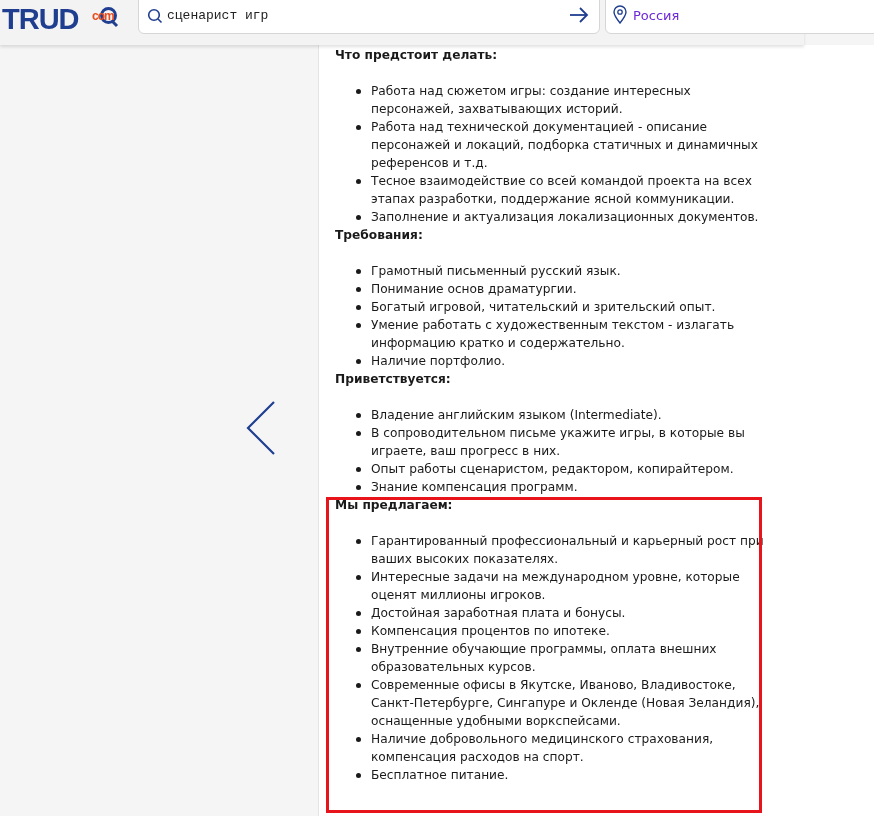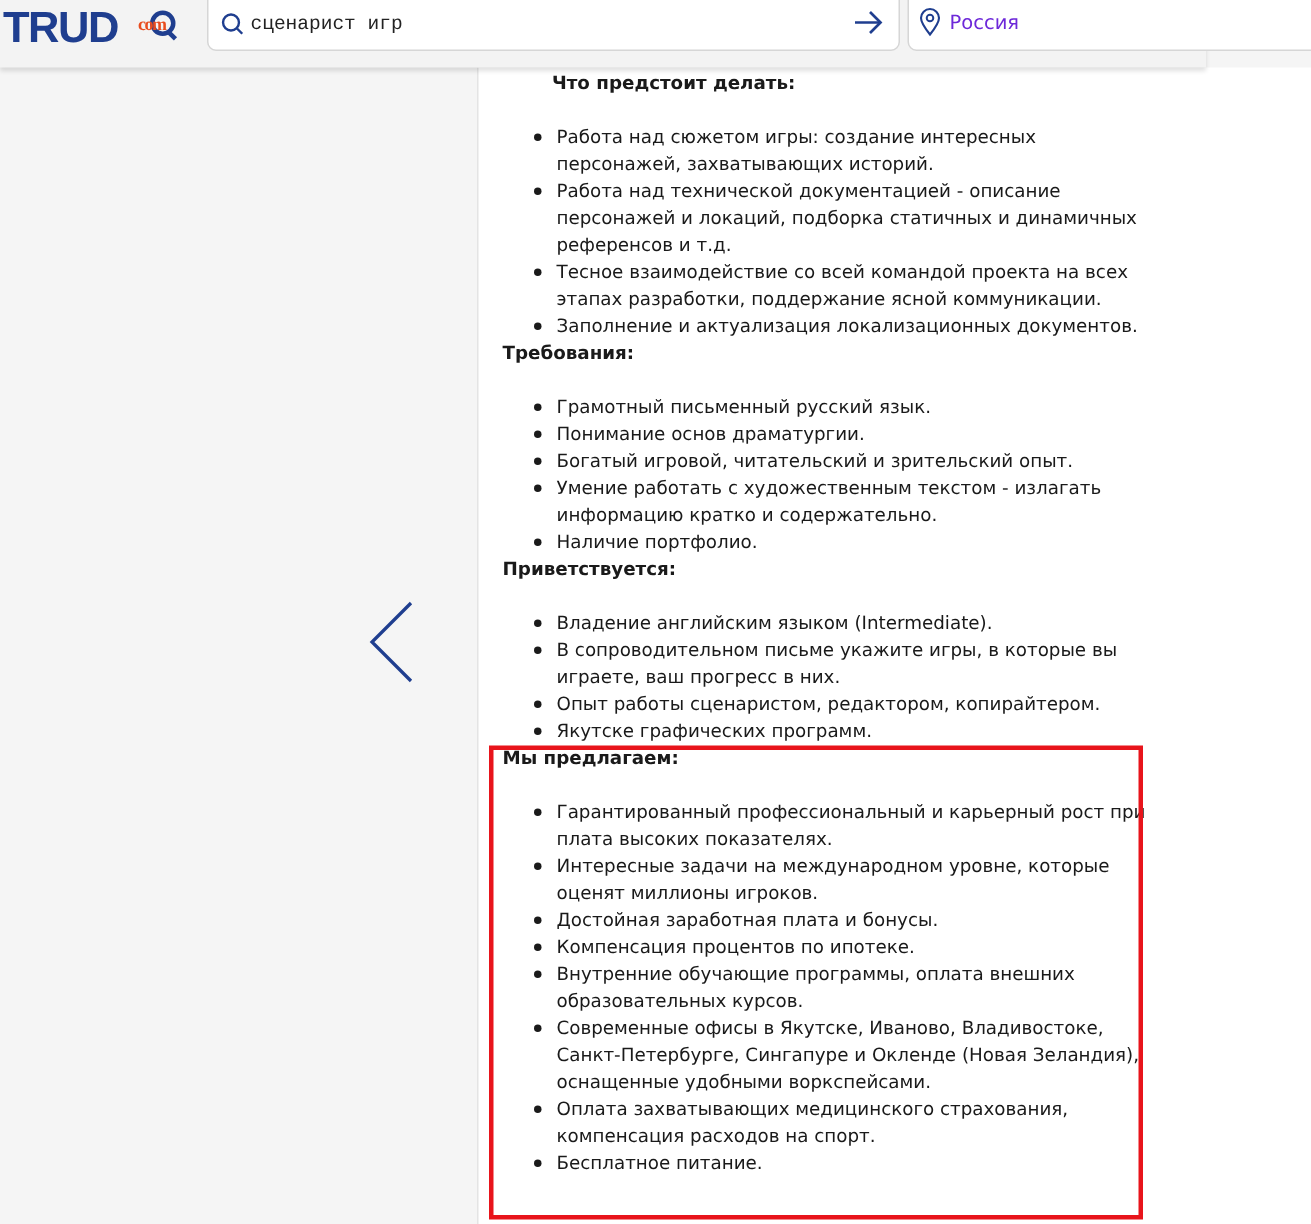--- a/index.html
+++ b/index.html
@@ -15,21 +15,21 @@
     box-shadow:0 2px 3px rgba(0,0,0,0.12);
     z-index:5;
   }
   .logo {
     position:absolute; left:2px; top:4px; height:30px;
     font-family:"Liberation Sans", sans-serif; font-weight:bold;
     font-size:29px; color:#1f3e8f; letter-spacing:-1px; line-height:30px;
   }
   .logo-com {
     position:absolute; left:90px; top:-3px;
-    font-family:Liberation Serif, serif; font-weight:bold;
+    font-family:Liberation Sans, sans-serif; font-weight:bold;
     font-size:12px; color:#e84c1e;
   }
   .logo-lens {
     position:absolute; left:98px; top:3px; width:11px; height:11px;
     border:3px solid #1f3e8f; border-radius:50%;
   }
   .logo-lens::after {
     content:""; position:absolute; left:10px; top:10px; width:3px; height:7px;
     background:#1f3e8f; transform:rotate(-45deg);
   }
@@ -53,21 +53,21 @@
   .prev-arrow { position:absolute; left:245px; top:400px; cursor:pointer; }
   .panel {
     position:absolute; left:318px; top:45px; width:556px; height:771px;
     background:#fff; border-left:1px solid #e4e4e4;
   }
   .content {
     position:absolute; left:16px; top:0; width:440px;
     font-size:12.2px; line-height:18px;
   }
   .section-title { font-weight:bold; margin:0; padding:0; height:18px; }
-  .section-title.first { margin-top:1px;margin-left:33px; }
+  .section-title.first { margin-top:1px; }
   ul { margin:0; padding:0; list-style:none; }
   ul.list { margin-top:18px; }
   li { position:relative; padding-left:36px; }
   li::before {
     content:""; position:absolute; left:21px; top:7px; width:5px; height:5px;
     border-radius:50%; background:#1a1a1a;
   }
   .highlight-box {
     position:absolute; left:326px; top:497px; width:436px; height:316px;
     border:3px solid #e8141b; box-sizing:border-box; pointer-events:none;
@@ -134,31 +134,31 @@
       <li>Богатый игровой, читательский и зрительский опыт.</li>
       <li>Умение работать с художественным текстом - излагать информацию кратко и содержательно.</li>
       <li>Наличие портфолио.</li>
     </ul>
 
     <div class="section-title">Приветствуется:</div>
     <ul class="list">
       <li>Владение английским языком (Intermediate).</li>
       <li>В сопроводительном письме укажите игры, в которые вы играете, ваш прогресс в них.</li>
       <li>Опыт работы сценаристом, редактором, копирайтером.</li>
-      <li>Якутске графических программ.</li>
+      <li>Знание компенсация программ.</li>
     </ul>
 
     <div class="section-title">Мы предлагаем:</div>
     <ul class="list">
-      <li>Гарантированный профессиональный и карьерный рост при плата высоких показателях.</li>
+      <li>Гарантированный профессиональный и карьерный рост при ваших высоких показателях.</li>
       <li>Интересные задачи на международном уровне, которые оценят миллионы игроков.</li>
       <li>Достойная заработная плата и бонусы.</li>
       <li>Компенсация процентов по ипотеке.</li>
       <li>Внутренние обучающие программы, оплата внешних образовательных курсов.</li>
       <li>Современные офисы в Якутске, Иваново, Владивостоке, Санкт-Петербурге, Сингапуре и Окленде (Новая Зеландия), оснащенные удобными воркспейсами.</li>
-      <li>Оплата захватывающих медицинского страхования, компенсация расходов на спорт.</li>
+      <li>Наличие добровольного медицинского страхования, компенсация расходов на спорт.</li>
       <li>Бесплатное питание.</li>
 
     </ul>
   </div>
 </div>
 
 <div class="highlight-box"></div>
 
 </body></html>

